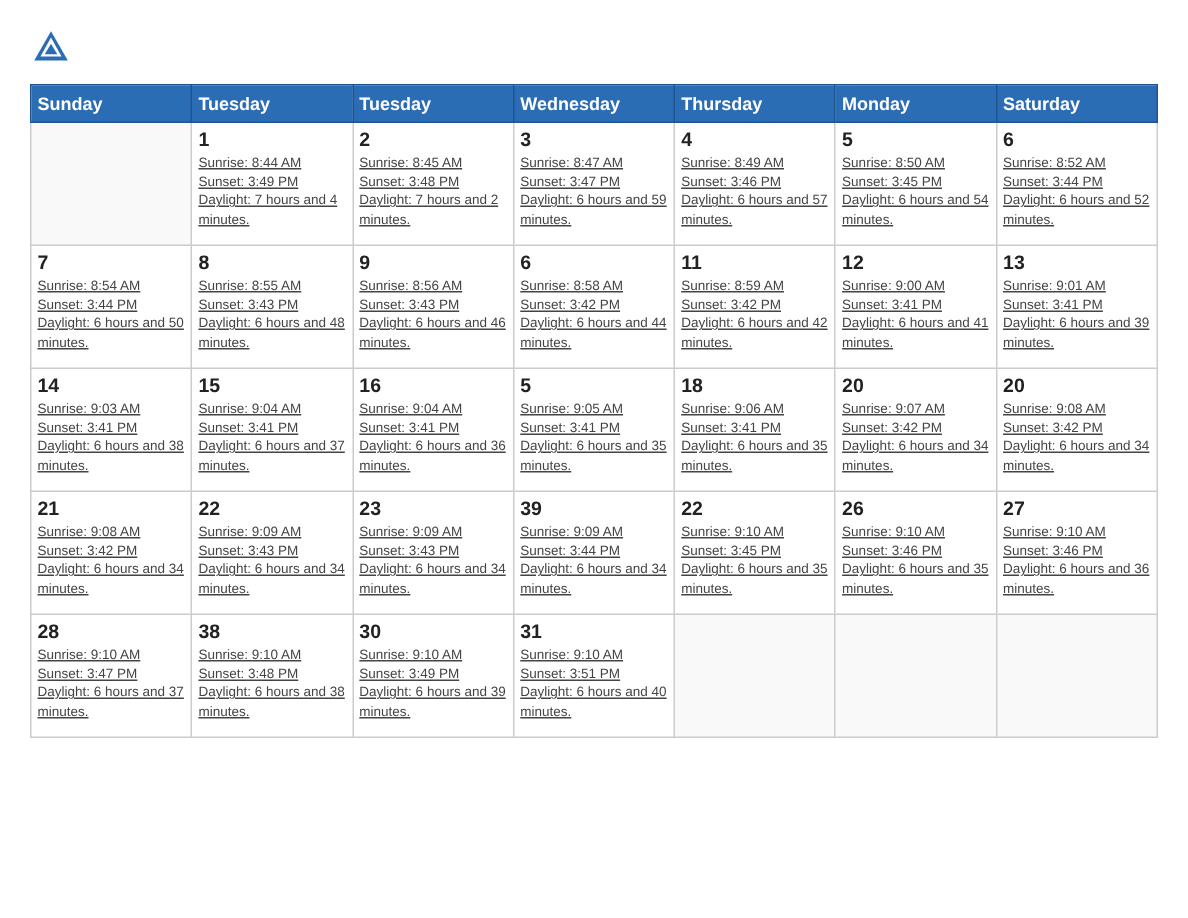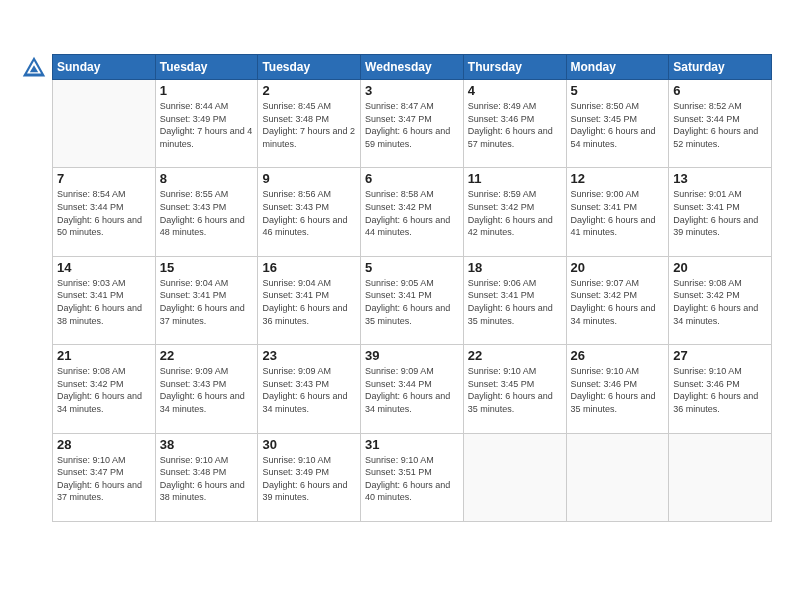--- a/index.html
+++ b/index.html
@@ -8,22 +8,21 @@
       height: 612px;
       font-family: Arial, sans-serif;
       background: #fff;
       overflow: hidden;
     }
     .page {
       width: 792px;
       height: 500px;
       padding: 18px 20px 14px 20px;
       display: flex;
-      flex-direction: row;
-      margin-top: 36px;
+      flex-direction: column;
     }
     .header {
       display: flex;
       justify-content: space-between;
       align-items: flex-start;
       margin-bottom: 10px;
     }
     .logo {
       display: flex;
       align-items: center;
@@ -89,20 +88,21 @@
       font-size: 13px;
       font-weight: bold;
       color: #222;
       display: block;
       margin-bottom: 2px;
     }
     .day-info {
       font-size: 9px;
       color: #444;
       line-height: 1.4;
+      text-decoration: underline;
     }
     .empty-cell {
       background: #f9f9f9;
     }
   </style>
 </head>
 <body>
 
 <div class="page">
   <div class="header">

